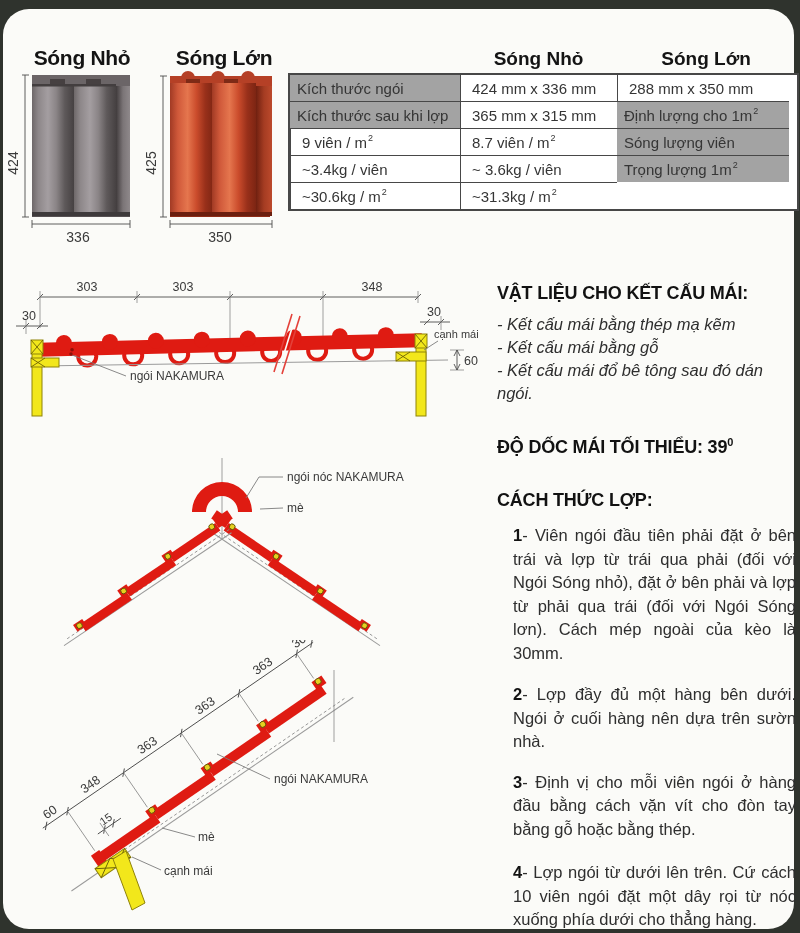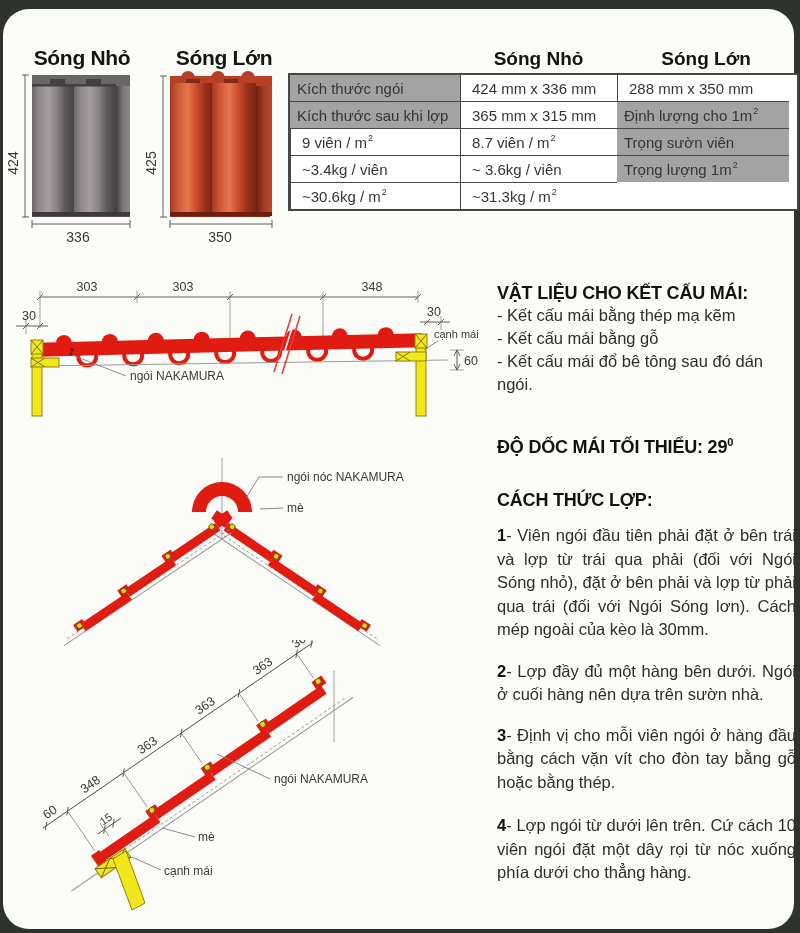--- a/index.html
+++ b/index.html
@@ -21,25 +21,25 @@
   .td{border-top:1.5px solid #474747;height:26px;display:flex;align-items:center;
       padding-left:7px;white-space:nowrap;}
   .td.first{border-top:none;}
   .td.lab{background:#a3a3a3;}
   .td.val{border-left:1.5px solid #474747;padding-left:11px;}
   .td sup{font-size:9px;line-height:0;margin-left:1px;transform:translateY(-4px);}
 
   
   .h3{font-weight:bold;font-size:18px;letter-spacing:-0.2px;color:#121212;}
   .materials{left:497px;top:283px;width:300px;}
-  .materials .items{margin-top:0;font-size:16.5px;line-height:23px;color:#2e2e2e;}
+  .materials .items{margin-top:9px;font-size:16.5px;line-height:23px;color:#2e2e2e;font-style:italic;}
   .slope-note{left:497px;top:436px;}
   .slope-note sup{font-size:11px;}
   .method{left:497px;top:490px;width:299px;}
-  .method p{margin:0 0 0 0;font-size:16.5px;line-height:23.5px;text-align:justify;color:#2e2e2e;}
+  .method p{margin:0 0 0 16px;font-size:16.5px;line-height:23.5px;text-align:justify;color:#2e2e2e;}
   .method p.p1{margin-top:13px;}
   .method p.p2{margin-top:18px;}
   .method p.p3{margin-top:17px;}
   .method p.p4{margin-top:20px;}
   .method b{font-weight:bold;color:#121212;}
 
   
   svg text{font-family:"Liberation Sans",sans-serif;}
   .red{fill:#df1b12;}
   .white{fill:#fbfbf8;}
@@ -179,21 +179,21 @@
       <div class="td val">
           <span>9 viên / m</span>
           <sup>2</sup>
         </div>
       <div class="td val">
           <span>8.7 viên / m</span>
           <sup>2</sup>
         </div>
 
       <div class="td lab">
-          <span>Trọng sườn viên</span>
+          <span>Sóng lượng viên</span>
           <sup></sup>
         </div>
       <div class="td val">
           <span>~3.4kg / viên</span>
           <sup></sup>
         </div>
       <div class="td val">
           <span>~ 3.6kg / viên</span>
           <sup></sup>
         </div>
@@ -323,21 +323,21 @@
     <div class="abs materials">
       <div class="h3">VẬT LIỆU CHO KẾT CẤU MÁI:</div>
       <div class="items">
         <div>- Kết cấu mái bằng thép mạ kẽm</div>
         <div>- Kết cấu mái bằng gỗ</div>
         <div>- Kết cấu mái đổ bê tông sau đó dán ngói.</div>
       </div>
     </div>
 
     <div class="abs slope-note h3">
-      <span>ĐỘ DỐC MÁI TỐI THIỂU: 29</span><sup>0</sup>
+      <span>ĐỘ DỐC MÁI TỐI THIỂU: 39</span><sup>0</sup>
     </div>
 
     <div class="abs method">
       <div class="h3">CÁCH THỨC LỢP:</div>
       <p class="p1"><b>1</b><span>- Viên ngói đầu tiên phải đặt ở bên trái và lợp từ trái qua phải (đối với Ngói Sóng nhỏ), đặt ở bên phải và lợp từ phải qua trái (đối với Ngói Sóng lơn). Cách mép ngoài của kèo là 30mm.</span></p>
       <p class="p2"><b>2</b><span>- Lợp đầy đủ một hàng bên dưới. Ngói ở cuối hàng nên dựa trên sườn nhà.</span></p>
       <p class="p3"><b>3</b><span>- Định vị cho mỗi viên ngói ở hàng đầu bằng cách vặn vít cho đòn tay bằng gỗ hoặc bằng thép.</span></p>
       <p class="p4"><b>4</b><span>- Lợp ngói từ dưới lên trên. Cứ cách 10 viên ngói đặt một dây rọi từ nóc xuống phía dưới cho thẳng hàng.</span></p>
     </div>
 

